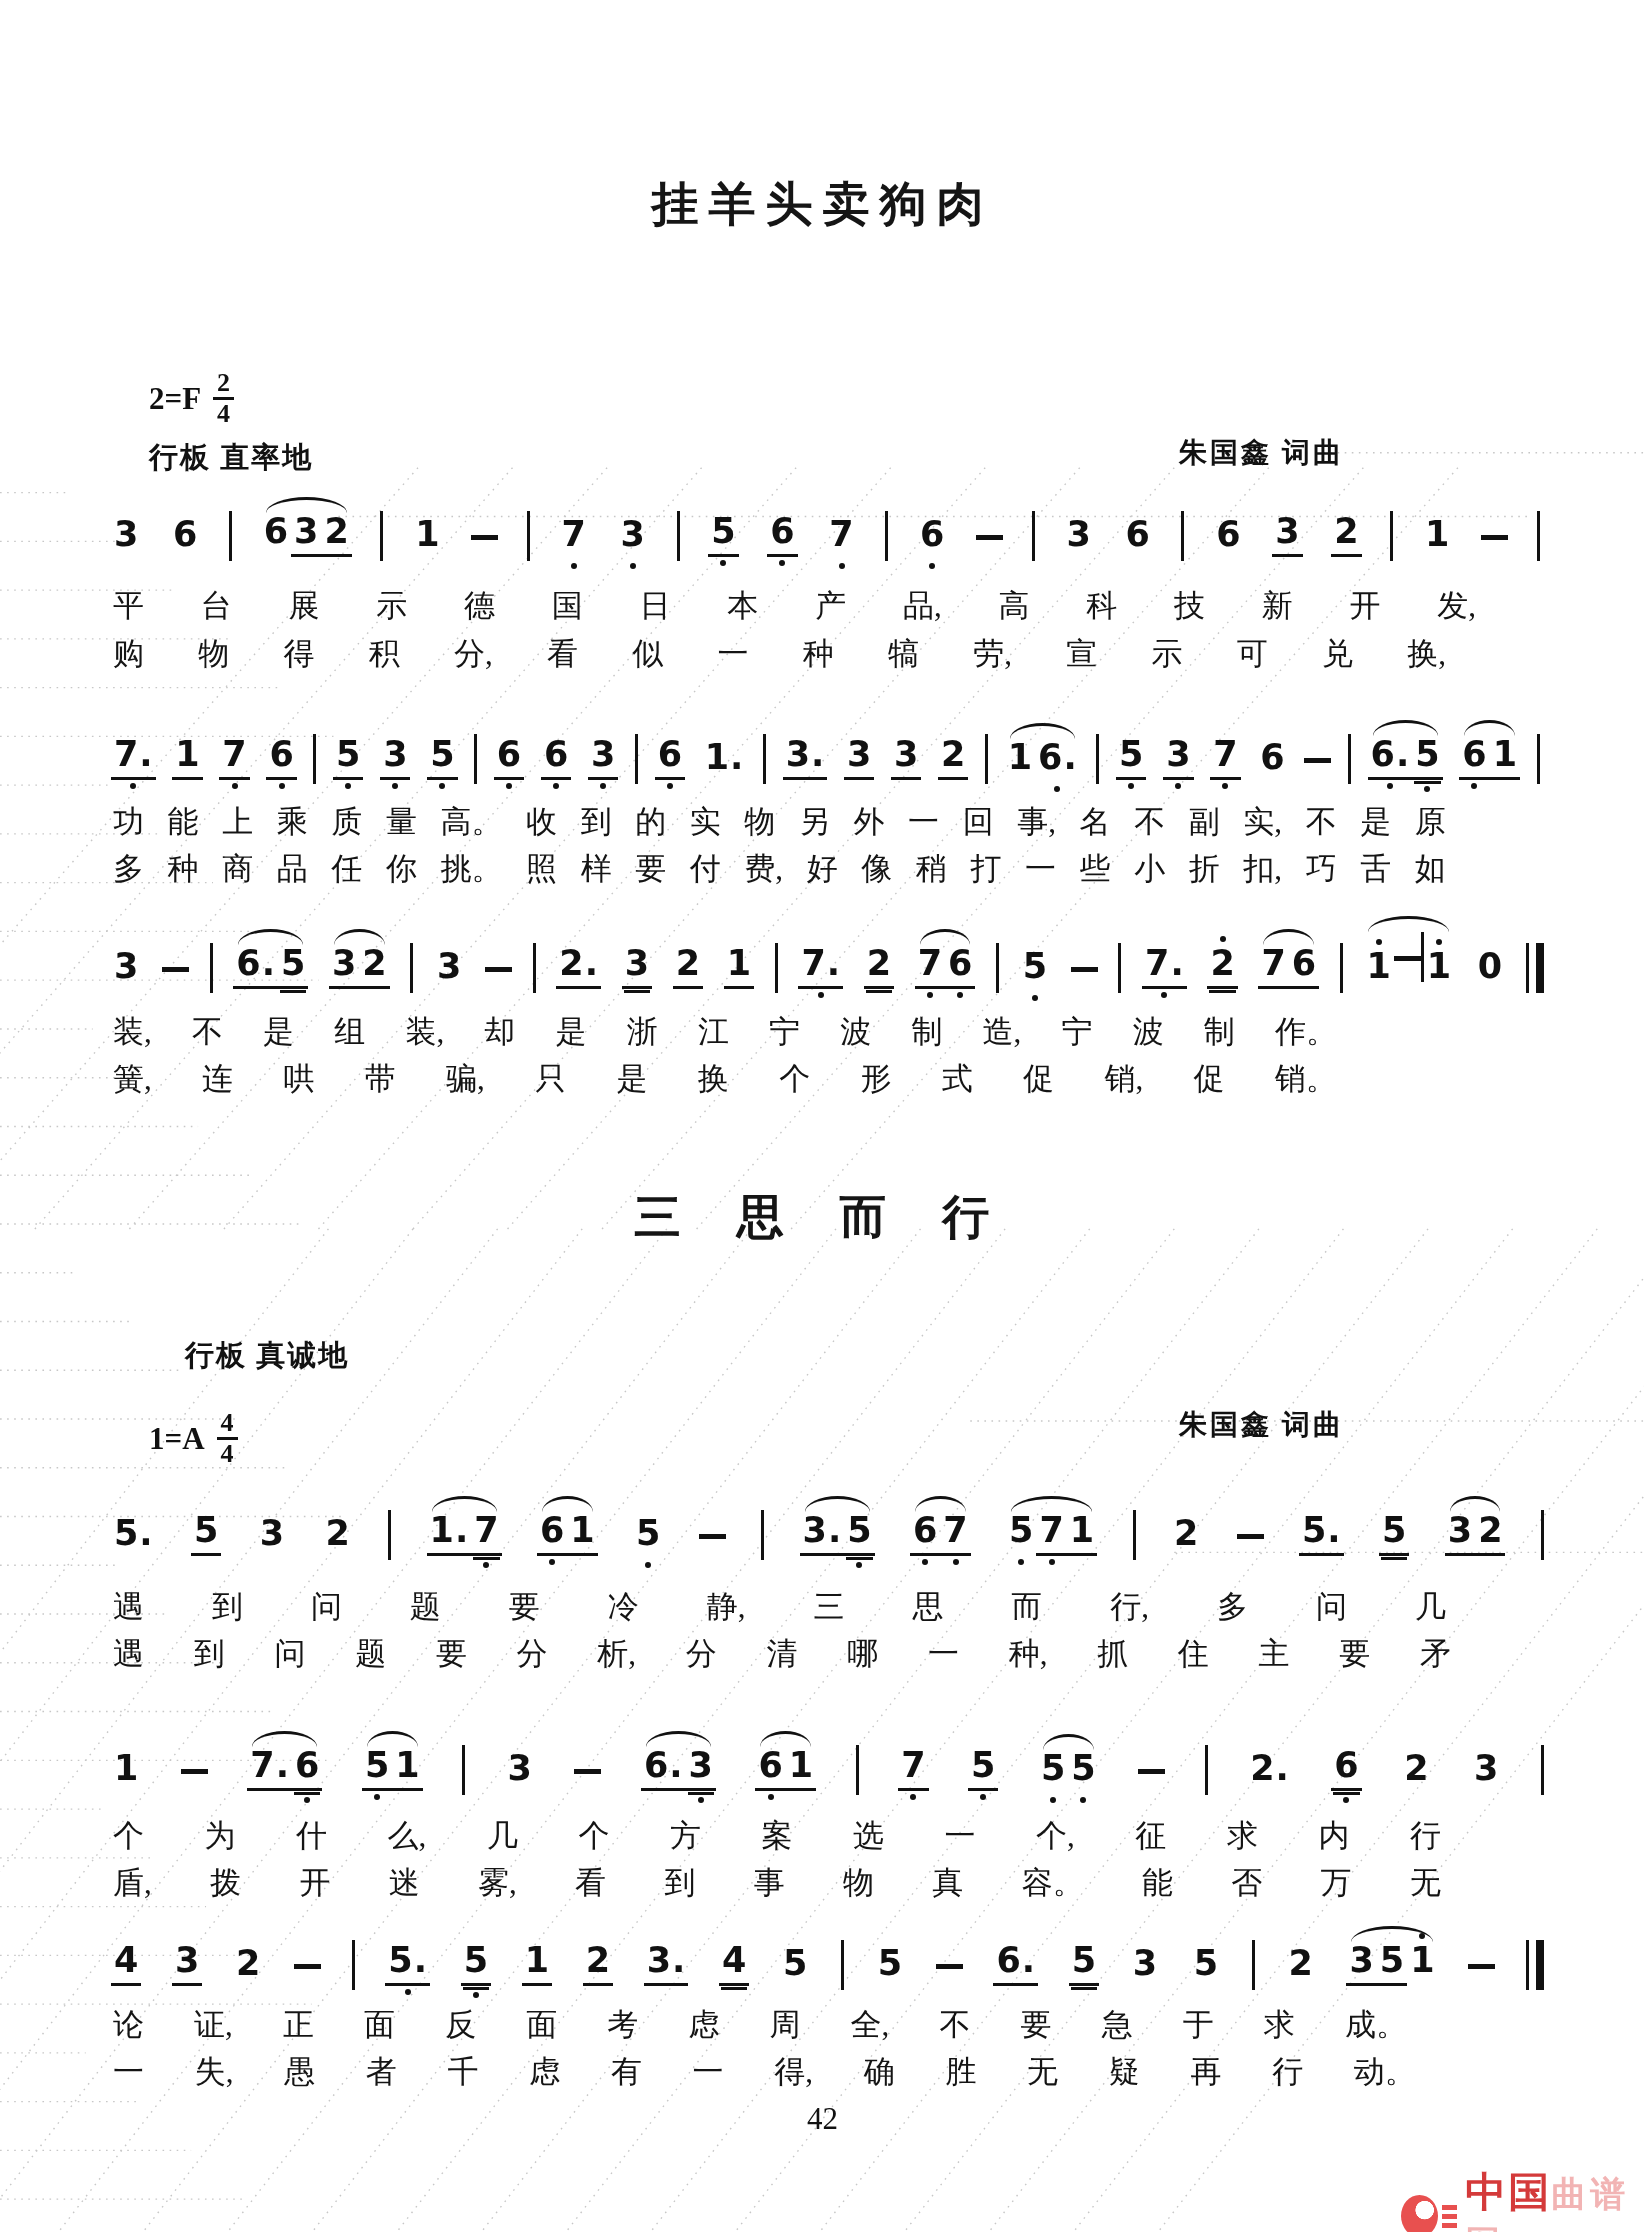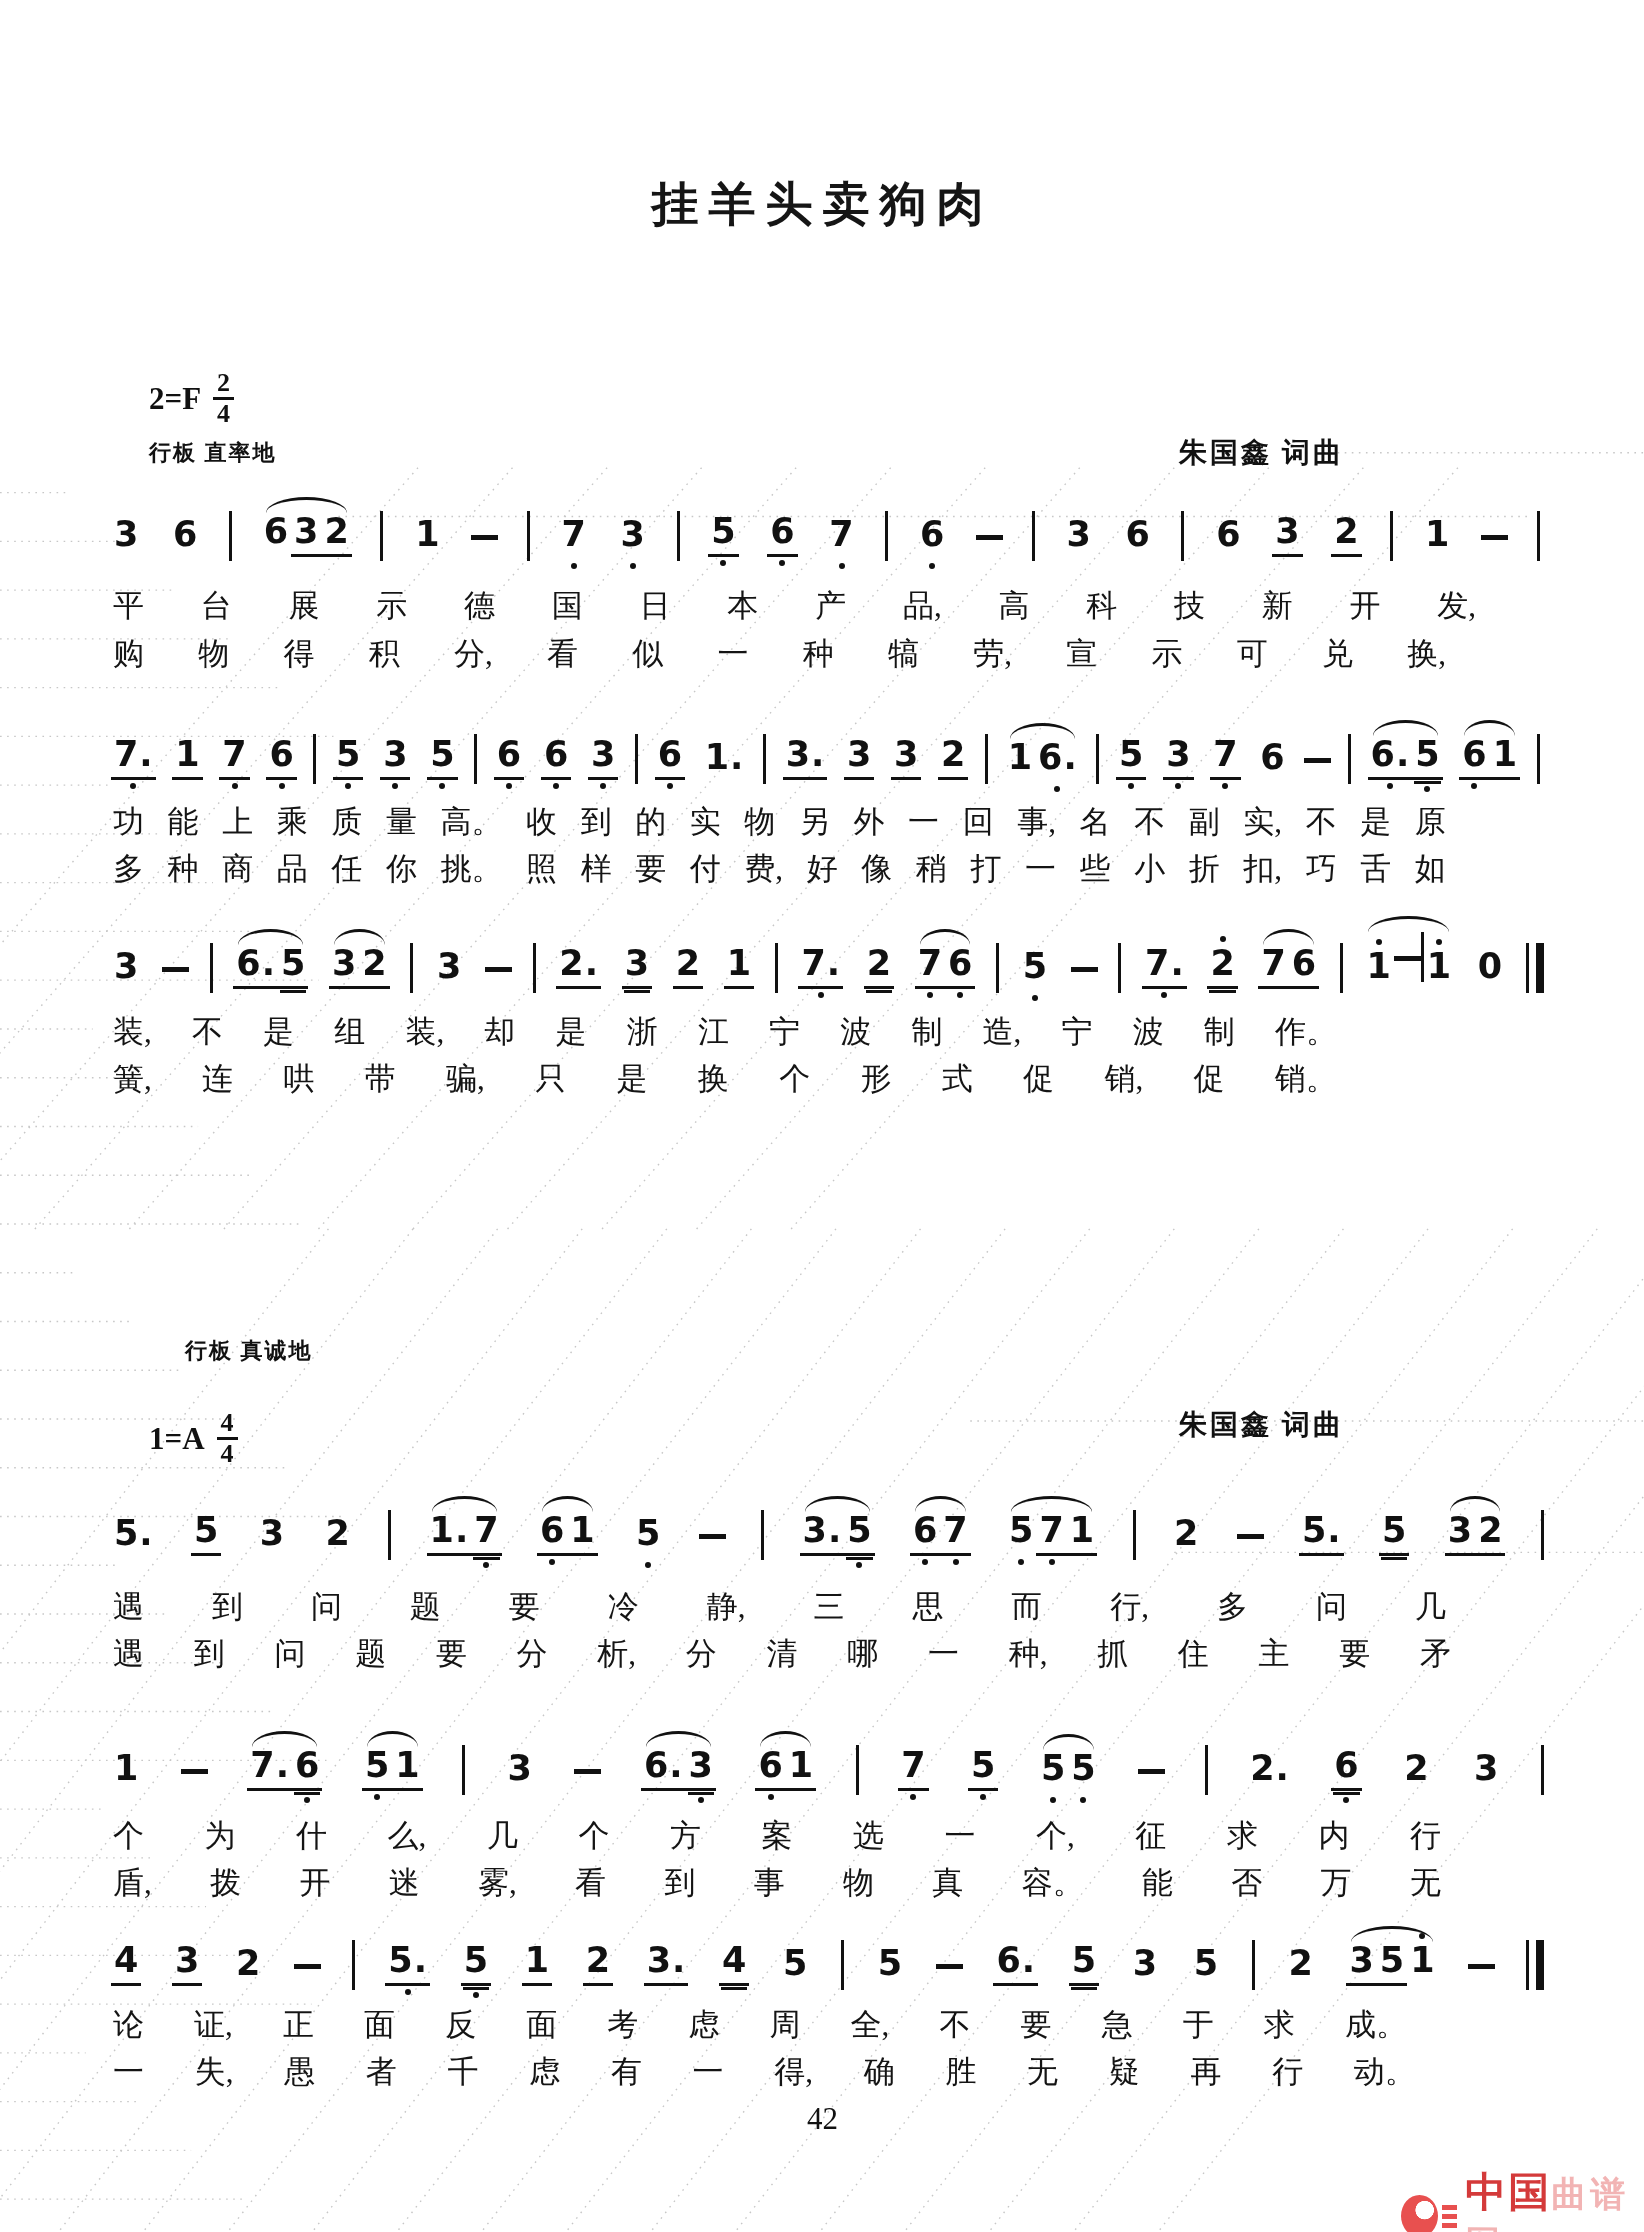--- a/index.html
+++ b/index.html
@@ -6,21 +6,21 @@
   #sheet{position:relative;width:1645px;height:2233px;background:#fff;overflow:hidden;
          font-family:"Liberation Serif","DejaVu Serif",serif;color:#111;}
   #wm{position:absolute;left:0;top:0;pointer-events:none;}
 
   .song-title{position:absolute;width:100%;text-align:center;font-size:47px;font-weight:700;
               letter-spacing:10px;color:#151515;}
   .keyblock{position:absolute;font-size:31px;font-weight:700;display:flex;align-items:center;gap:12px;}
   .frac{display:inline-block;text-align:center;font-size:26px;font-weight:700;line-height:1.0;}
   .frac .ftop{display:block;border-bottom:3px solid #111;padding:0 4px 1px;}
   .frac .fbot{display:block;padding-top:1px;}
-  .tempo{position:absolute;font-size:22px;font-weight:700;letter-spacing:2px;}
+  .tempo{position:absolute;font-size:29px;font-weight:700;letter-spacing:2px;}
   .credit{position:absolute;font-size:28px;font-weight:600;letter-spacing:3px;}
 
   .music{position:absolute;display:flex;justify-content:space-between;align-items:flex-end;
          font-family:"DejaVu Sans","Liberation Sans",sans-serif;height:52px;}
   .note{position:relative;display:inline-block;line-height:1;font-size:35px;font-weight:700;
         padding:1px 3px 5px;}
   .note b{font-weight:700;}
   .note .aug{font-style:normal;font-weight:700;margin-left:1px;}
   .note.u1,.note.u2{border-bottom:3px solid #111;}
   .note.u2::after{content:"";position:absolute;left:2px;right:2px;bottom:-7px;height:3px;background:#111;}
@@ -357,20 +357,21 @@
       <span>换</span>
       <span>个</span>
       <span>形</span>
       <span>式</span>
       <span>促</span>
       <span>销,</span>
       <span>促</span>
       <span>销。</span>
     </div>
 
+  <div class="song-title" style="top:1186px;letter-spacing:22px;">三 思 而 行</div>
 
   <div class="keyblock" style="left:149px;top:1410px;">
     <span>1=A</span>
     <span class="frac">
       <span class="ftop">4</span>
       <span class="fbot">4</span>
     </span>
   </div>
   <div class="tempo" style="left:149px;top:1336px;margin-left:36px;">行板 真诚地</div>
   <div class="credit" style="left:1179px;top:1406px;">朱国鑫 词曲</div>

